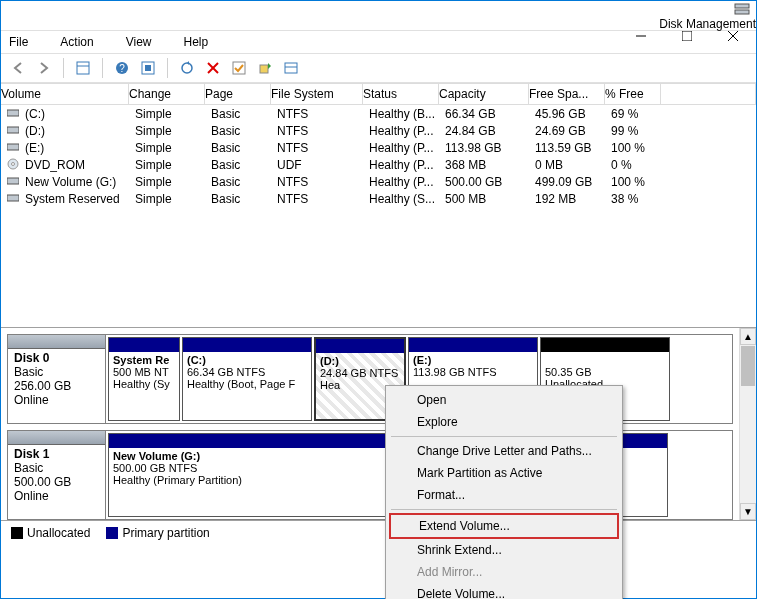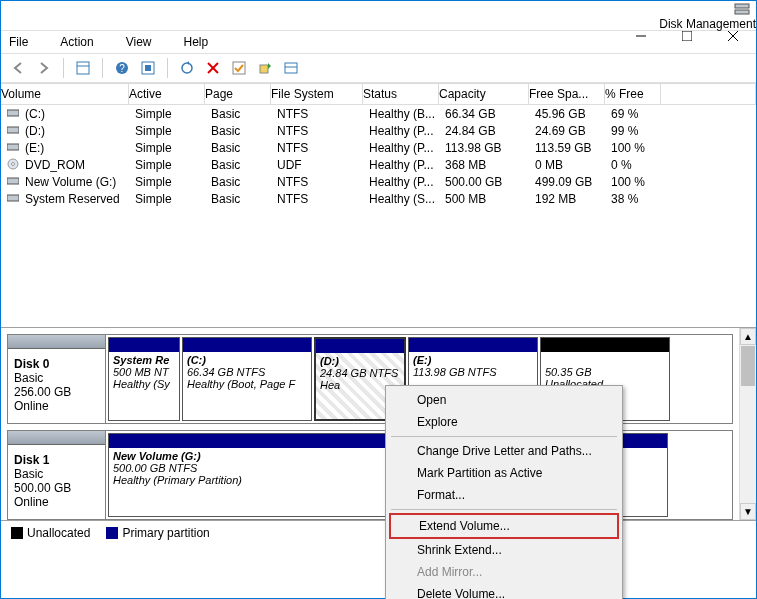--- a/index.html
+++ b/index.html
@@ -19,25 +19,25 @@
   .col { padding-left: 0; display: flex; align-items: center; border-right: 1px solid #dcdcdc; }
   .rows { font-size: 12px; }
   .row { display: flex; height: 17px; align-items: center; }
   .cell { padding-left: 6px; white-space: nowrap; overflow: hidden; display: flex; align-items: center; }
   .vicon { width: 14px; height: 14px; margin-right: 4px; display: inline-block; }
   .graphical { border-top: 1px solid #a0a0a0; display: flex; }
   .diskpanel { flex: 1; overflow: hidden; }
   .diskrow { display: flex; margin: 6px 6px 0 6px; border: 1px solid #808080; height: 90px; background: #fff; }
   .diskinfo { width: 98px; border-right: 1px solid #808080; padding: 4px 6px; font-size: 12px; position: relative; }
   .diskinfo .bar { position: absolute; top:0; left:0; right:0; height:14px; background: linear-gradient(#c0c8d0,#9aa4b0); border-bottom:1px solid #666;}
-  .diskinfo .txt { position: relative; top: 18px; }
+  .diskinfo .txt { position: relative; top: 12px; }
   .parts { flex: 1; display: flex; gap: 2px; padding: 2px; }
   .part { border: 1px solid #555; font-size: 11px; padding: 2px 4px; position: relative; overflow: hidden; background:#fff; }
   .part .topbar { position: absolute; top:0; left:0; right:0; height:14px; }
-  .part .pbody { position: relative; top: 14px; font-style: italic; }
+  .part .pbody { position: relative; top: 14px; }
   .part.primary .topbar { background: #00008b; }
   .part.unalloc .topbar { background: #000; }
   .part.sel { border: 2px solid #333; background: repeating-linear-gradient(45deg,#fff,#fff 4px,#e8e8e8 4px,#e8e8e8 8px); }
   .legend { border-top: 1px solid #a0a0a0; height: 24px; display: flex; align-items: center; padding-left: 10px; font-size: 12px; gap: 16px; }
   .legend .sw { width: 12px; height: 12px; display: inline-block; margin-right: 4px; vertical-align: middle; }
   .scrollbar { width: 17px; background: #f0f0f0; border-left: 1px solid #dcdcdc; display: flex; flex-direction: column; }
   .sbtn { height: 17px; display:flex;align-items:center;justify-content:center;font-size:10px;background:#f0f0f0;border:1px solid #ccc;}
   .thumb { flex:0 0 40px; background: #c0c0c0; margin:1px;}
   .context { position: absolute; background: #f0f0f0; border: 1px solid #a0a0a0; box-shadow: 2px 2px 4px rgba(0,0,0,0.3); font-size: 12px; padding: 3px; width: 238px; z-index: 100; }
   .ctxitem { padding: 4px 28px 4px 28px; white-space: nowrap; }
@@ -143,21 +143,21 @@
       <svg width="14" height="14">
         <rect x="1" y="2" width="12" height="10" fill="none" stroke="#3a7ab8"></rect>
         <line x1="1" y1="6" x2="13" y2="6" stroke="#3a7ab8"></line>
       </svg>
     </div>
 </div>
 
 <div class="listview">
   <div class="columns">
     <div class="col" style="width:128px">Volume</div>
-    <div class="col" style="width:76px">Active</div>
+    <div class="col" style="width:76px">Change</div>
     <div class="col" style="width:66px">Page</div>
     <div class="col" style="width:92px">File System</div>
     <div class="col" style="width:76px">Status</div>
     <div class="col" style="width:90px">Capacity</div>
     <div class="col" style="width:76px">Free Spa...</div>
     <div class="col" style="width:56px">% Free</div>
     <div class="col" style="flex:1"></div>
   </div>
   <div class="rows" id="rows">
       <div class="row">

